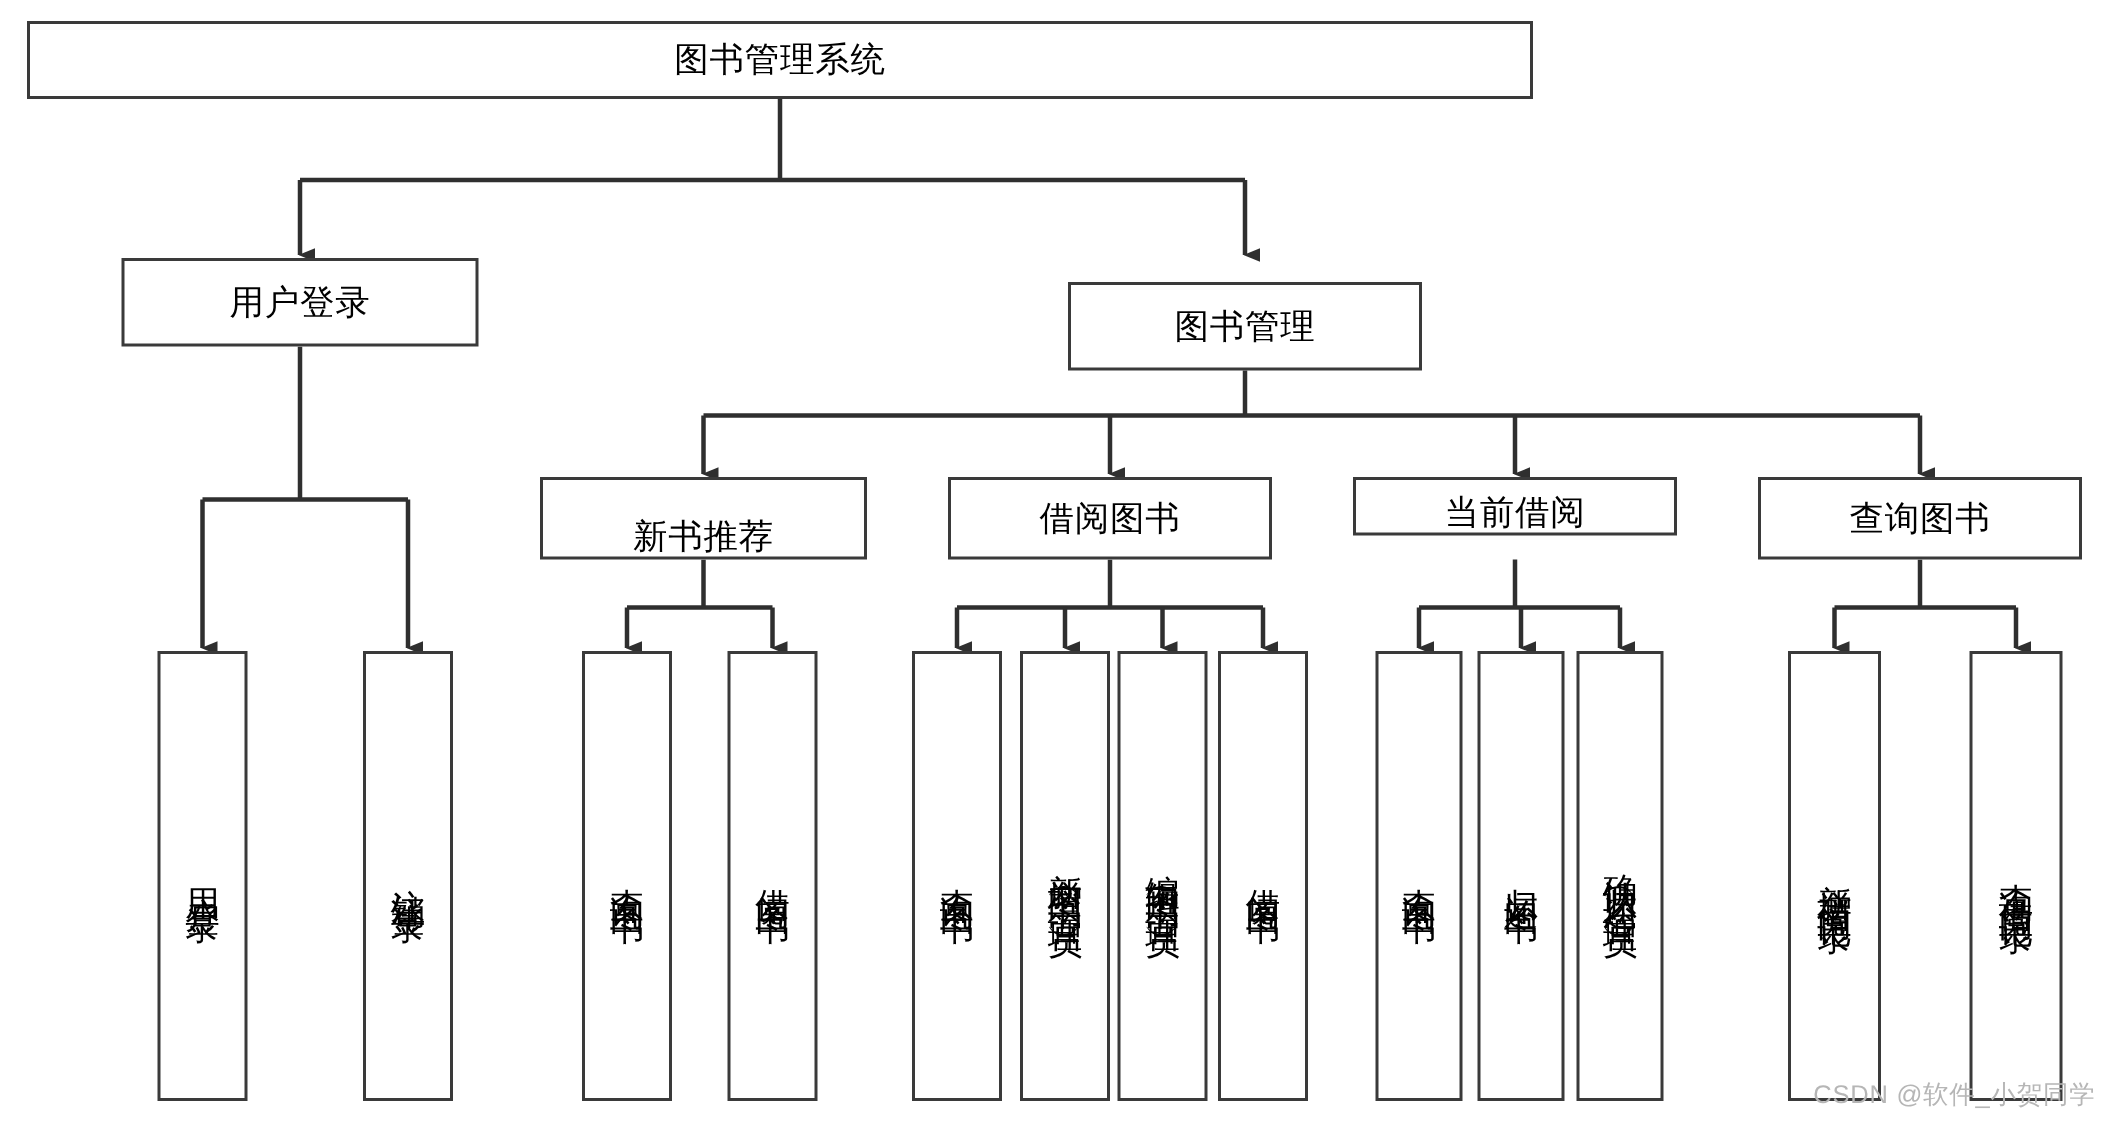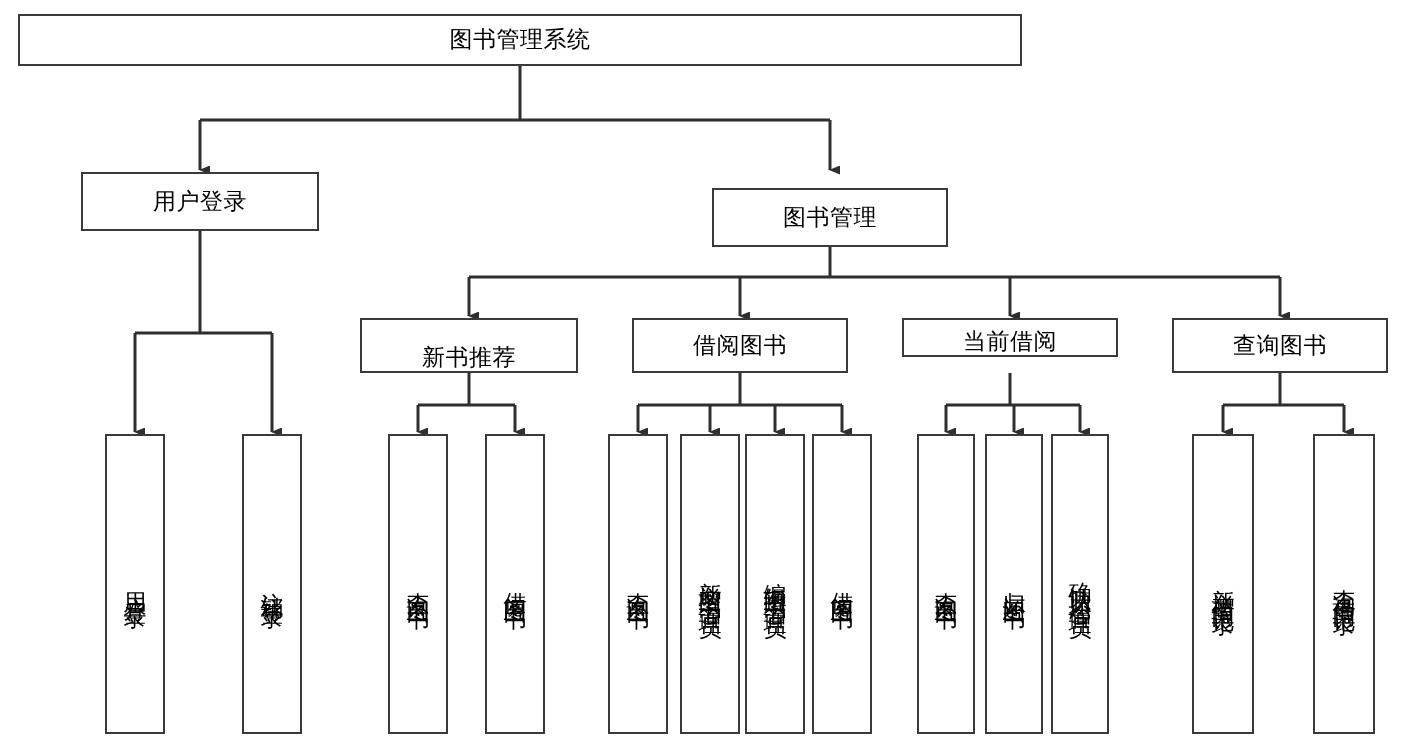--- a/index.html
+++ b/index.html
@@ -170,13 +170,14 @@
       <div class="node-box node-vertical" style="left: 1051px; top: 434px; width: 58px; height: 300px; align-items: center;">
         <span class="node-label">确认归还（管理员）</span>
       </div>
       <div class="node-box node-vertical" style="left: 1192px; top: 434px; width: 62px; height: 300px; align-items: center;">
         <span class="node-label">新增借阅记录</span>
       </div>
       <div class="node-box node-vertical" style="left: 1313px; top: 434px; width: 62px; height: 300px; align-items: center;">
         <span class="node-label">查询借阅记录</span>
       </div>
     </div>
+  <div id="watermark">CSDN @软件_小贺同学</div>
 </div>
 
 </body></html>

